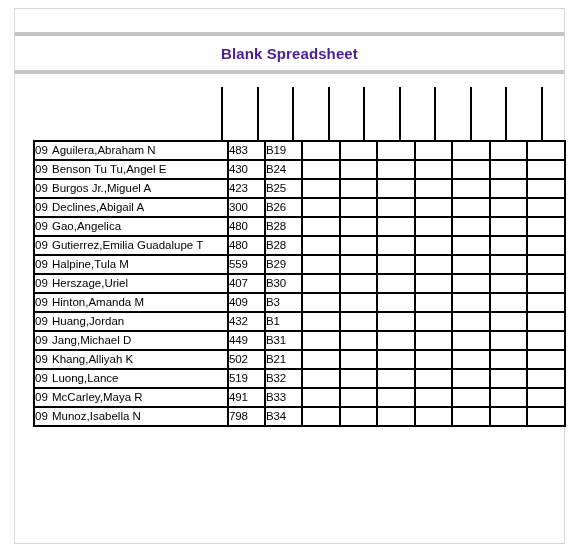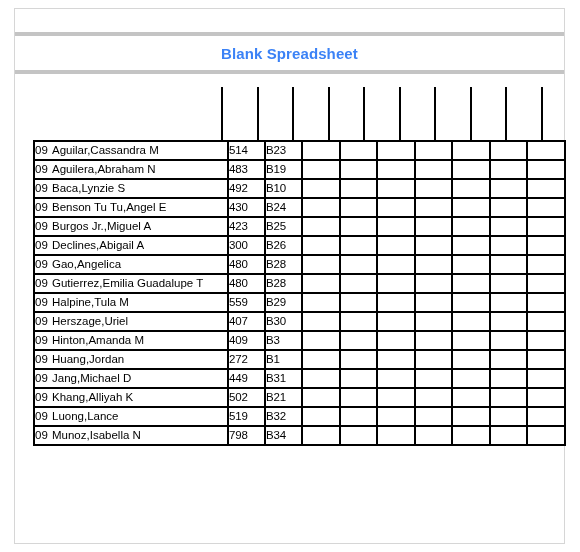--- a/index.html
+++ b/index.html
@@ -45,21 +45,21 @@
     top: 27px;
     width: 100%;
     height: 34px;
     display: flex;
     align-items: center;
     justify-content: center;
   }
   #doc-title {
     font-size: 15px;
     font-weight: bold;
-    color: #3b82f6;
+    color: #4c1d95;
     letter-spacing: 0.1px;
   }
 
   
   #col-rules {
     position: absolute;
     left: 0;
     top: 78px;
     width: 551px;
     height: 53px;
@@ -145,56 +145,32 @@
       <div class="col-rule" style="left: 419px;"></div>
       <div class="col-rule" style="left: 454.5px;"></div>
       <div class="col-rule" style="left: 490px;"></div>
       <div class="col-rule" style="left: 525.5px;"></div>
     </div>
 
   <div id="grid-wrap">
     <table id="sheet-grid">
       <tbody id="sheet-grid-body">
           <tr>
-            <td class="c-grade"><span class="grade-num">09</span><span class="student-name">Aguilar,Cassandra M</span></td>
-            <td class="c-score">514</td>
-            <td class="c-code">B23</td>
-            <td class="c-blank">&nbsp;</td>
-            <td class="c-blank">&nbsp;</td>
-            <td class="c-blank">&nbsp;</td>
-            <td class="c-blank">&nbsp;</td>
-            <td class="c-blank">&nbsp;</td>
-            <td class="c-blank">&nbsp;</td>
-            <td class="c-blank">&nbsp;</td>
-          </tr>
-          <tr>
             <td class="c-grade"><span class="grade-num">09</span><span class="student-name">Aguilera,Abraham N</span></td>
             <td class="c-score">483</td>
             <td class="c-code">B19</td>
             <td class="c-blank">&nbsp;</td>
             <td class="c-blank">&nbsp;</td>
             <td class="c-blank">&nbsp;</td>
             <td class="c-blank">&nbsp;</td>
             <td class="c-blank">&nbsp;</td>
             <td class="c-blank">&nbsp;</td>
             <td class="c-blank">&nbsp;</td>
           </tr>
           <tr>
-            <td class="c-grade"><span class="grade-num">09</span><span class="student-name">Baca,Lynzie S</span></td>
-            <td class="c-score">492</td>
-            <td class="c-code">B10</td>
-            <td class="c-blank">&nbsp;</td>
-            <td class="c-blank">&nbsp;</td>
-            <td class="c-blank">&nbsp;</td>
-            <td class="c-blank">&nbsp;</td>
-            <td class="c-blank">&nbsp;</td>
-            <td class="c-blank">&nbsp;</td>
-            <td class="c-blank">&nbsp;</td>
-          </tr>
-          <tr>
             <td class="c-grade"><span class="grade-num">09</span><span class="student-name">Benson Tu Tu,Angel E</span></td>
             <td class="c-score">430</td>
             <td class="c-code">B24</td>
             <td class="c-blank">&nbsp;</td>
             <td class="c-blank">&nbsp;</td>
             <td class="c-blank">&nbsp;</td>
             <td class="c-blank">&nbsp;</td>
             <td class="c-blank">&nbsp;</td>
             <td class="c-blank">&nbsp;</td>
             <td class="c-blank">&nbsp;</td>
@@ -278,21 +254,21 @@
             <td class="c-blank">&nbsp;</td>
             <td class="c-blank">&nbsp;</td>
             <td class="c-blank">&nbsp;</td>
             <td class="c-blank">&nbsp;</td>
             <td class="c-blank">&nbsp;</td>
             <td class="c-blank">&nbsp;</td>
             <td class="c-blank">&nbsp;</td>
           </tr>
           <tr>
             <td class="c-grade"><span class="grade-num">09</span><span class="student-name">Huang,Jordan</span></td>
-            <td class="c-score">272</td>
+            <td class="c-score">432</td>
             <td class="c-code">B1</td>
             <td class="c-blank">&nbsp;</td>
             <td class="c-blank">&nbsp;</td>
             <td class="c-blank">&nbsp;</td>
             <td class="c-blank">&nbsp;</td>
             <td class="c-blank">&nbsp;</td>
             <td class="c-blank">&nbsp;</td>
             <td class="c-blank">&nbsp;</td>
           </tr>
           <tr>
@@ -325,20 +301,32 @@
             <td class="c-code">B32</td>
             <td class="c-blank">&nbsp;</td>
             <td class="c-blank">&nbsp;</td>
             <td class="c-blank">&nbsp;</td>
             <td class="c-blank">&nbsp;</td>
             <td class="c-blank">&nbsp;</td>
             <td class="c-blank">&nbsp;</td>
             <td class="c-blank">&nbsp;</td>
           </tr>
           <tr>
+            <td class="c-grade"><span class="grade-num">09</span><span class="student-name">McCarley,Maya R</span></td>
+            <td class="c-score">491</td>
+            <td class="c-code">B33</td>
+            <td class="c-blank">&nbsp;</td>
+            <td class="c-blank">&nbsp;</td>
+            <td class="c-blank">&nbsp;</td>
+            <td class="c-blank">&nbsp;</td>
+            <td class="c-blank">&nbsp;</td>
+            <td class="c-blank">&nbsp;</td>
+            <td class="c-blank">&nbsp;</td>
+          </tr>
+          <tr>
             <td class="c-grade"><span class="grade-num">09</span><span class="student-name">Munoz,Isabella N</span></td>
             <td class="c-score">798</td>
             <td class="c-code">B34</td>
             <td class="c-blank">&nbsp;</td>
             <td class="c-blank">&nbsp;</td>
             <td class="c-blank">&nbsp;</td>
             <td class="c-blank">&nbsp;</td>
             <td class="c-blank">&nbsp;</td>
             <td class="c-blank">&nbsp;</td>
             <td class="c-blank">&nbsp;</td>

